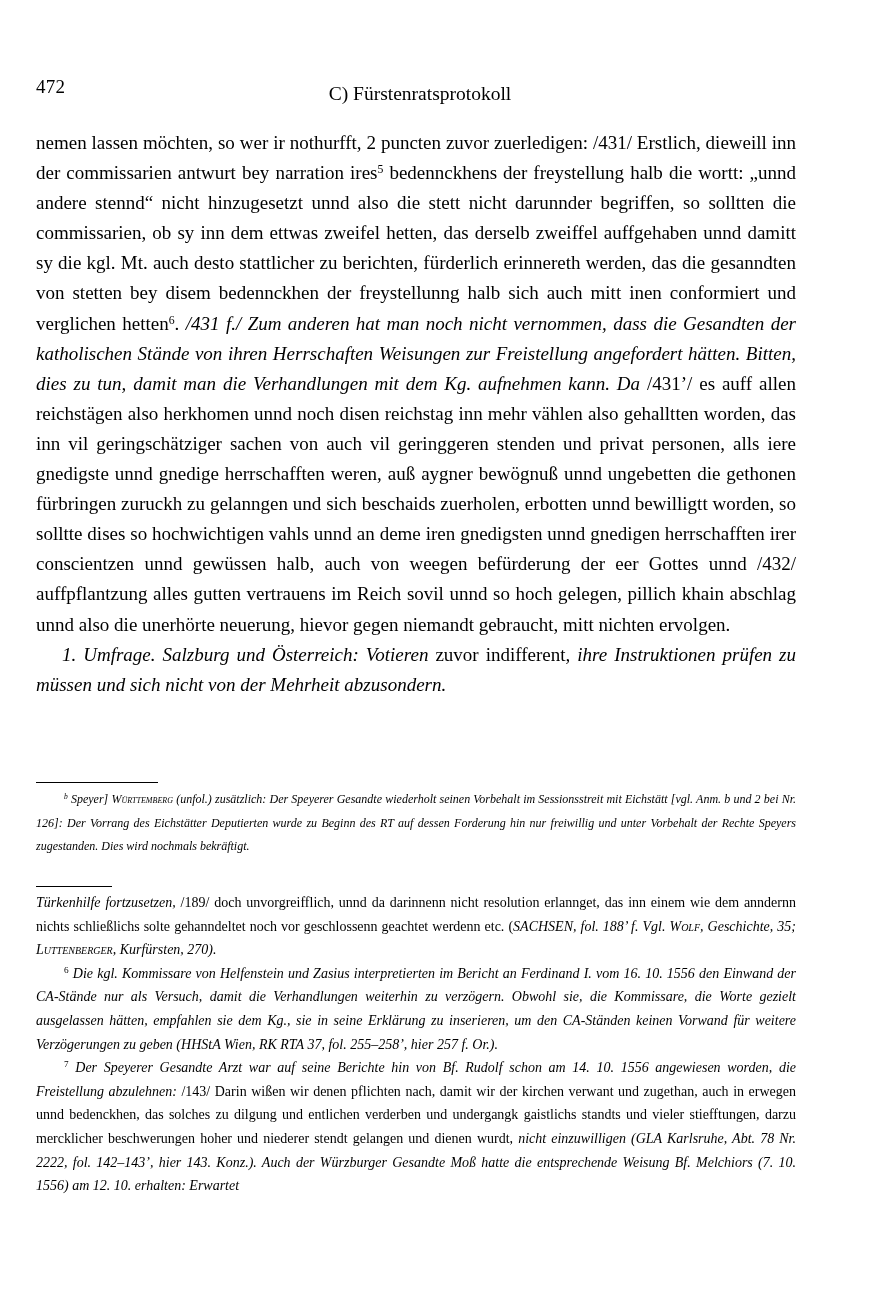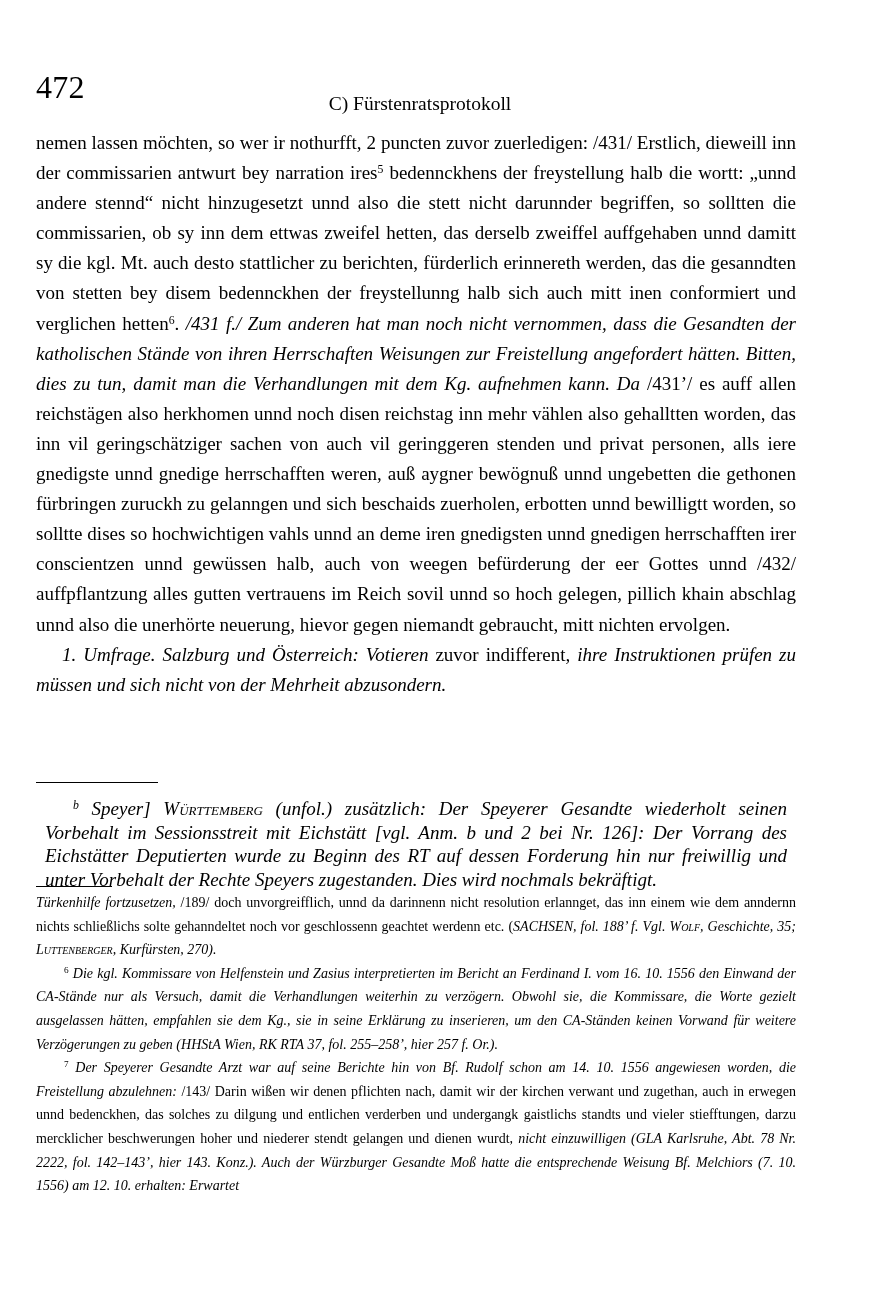--- a/index.html
+++ b/index.html
@@ -27,28 +27,28 @@
     position: absolute;
     top: 72px;
     left: 36px;
     width: 760px;
     height: 30px;
   }
   .folio {
     position: absolute;
     left: 0;
     top: 0;
-    font-size: 32px;
+    font-size: 19px;
     line-height: 30px;
     letter-spacing: 0.2px;
   }
   .head-title {
     position: absolute;
     left: 0;
-    top: 18px;
+    top: 8px;
     width: 760px;
     text-align: center;
     font-size: 19.5px;
     line-height: 28px;
     padding-left: 8px;
     box-sizing: border-box;
   }
 
   
   .body-block {
@@ -93,22 +93,22 @@
   }
 
   
   .app-block {
     position: absolute;
     top: 788px;
     left: 36px;
     width: 760px;
   }
   .app-block p {
-    margin: 9px;
-    font-size: 19px;
+    margin: 0;
+    font-size: 12px;
     line-height: 23.6px;
     text-align: justify;
     font-style: italic;
   }
   .app-block p.indent { text-indent: 28px; }
   .sc {
     font-variant: small-caps;
     font-style: italic;
   }
 

